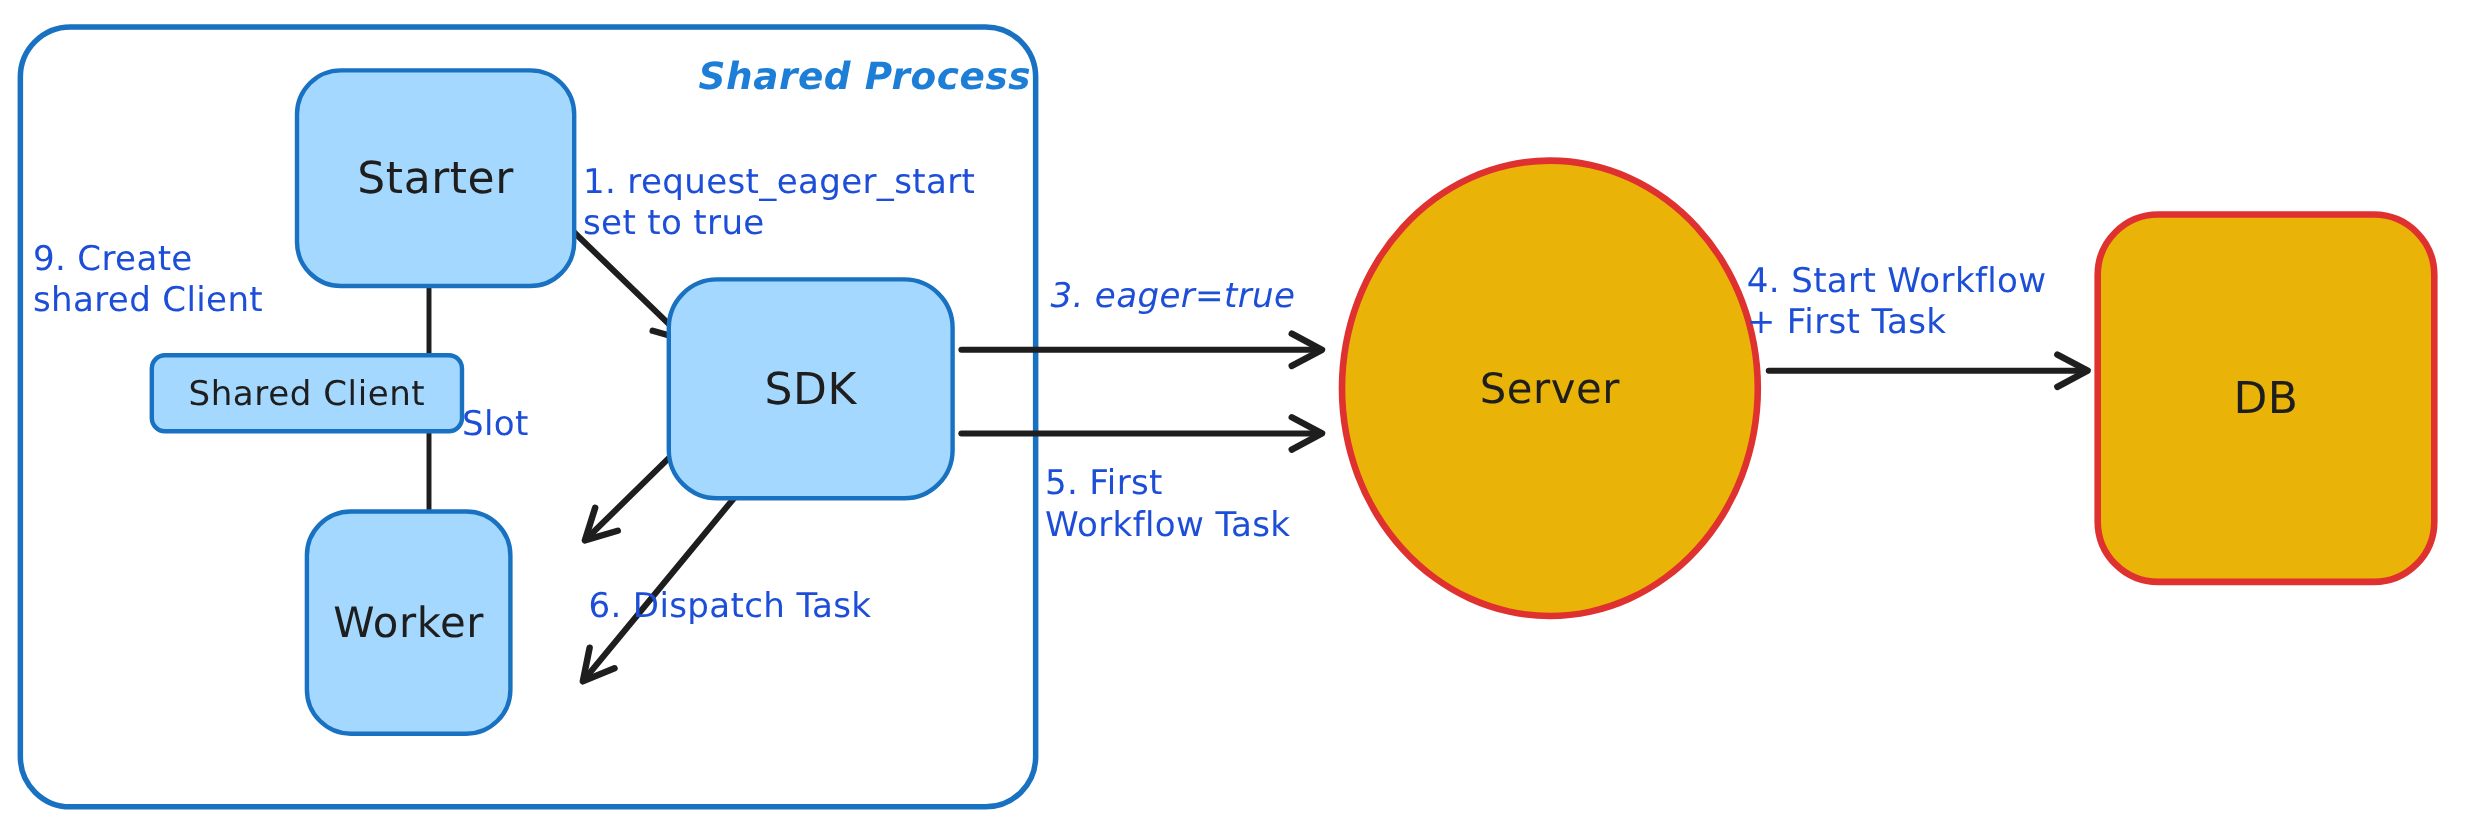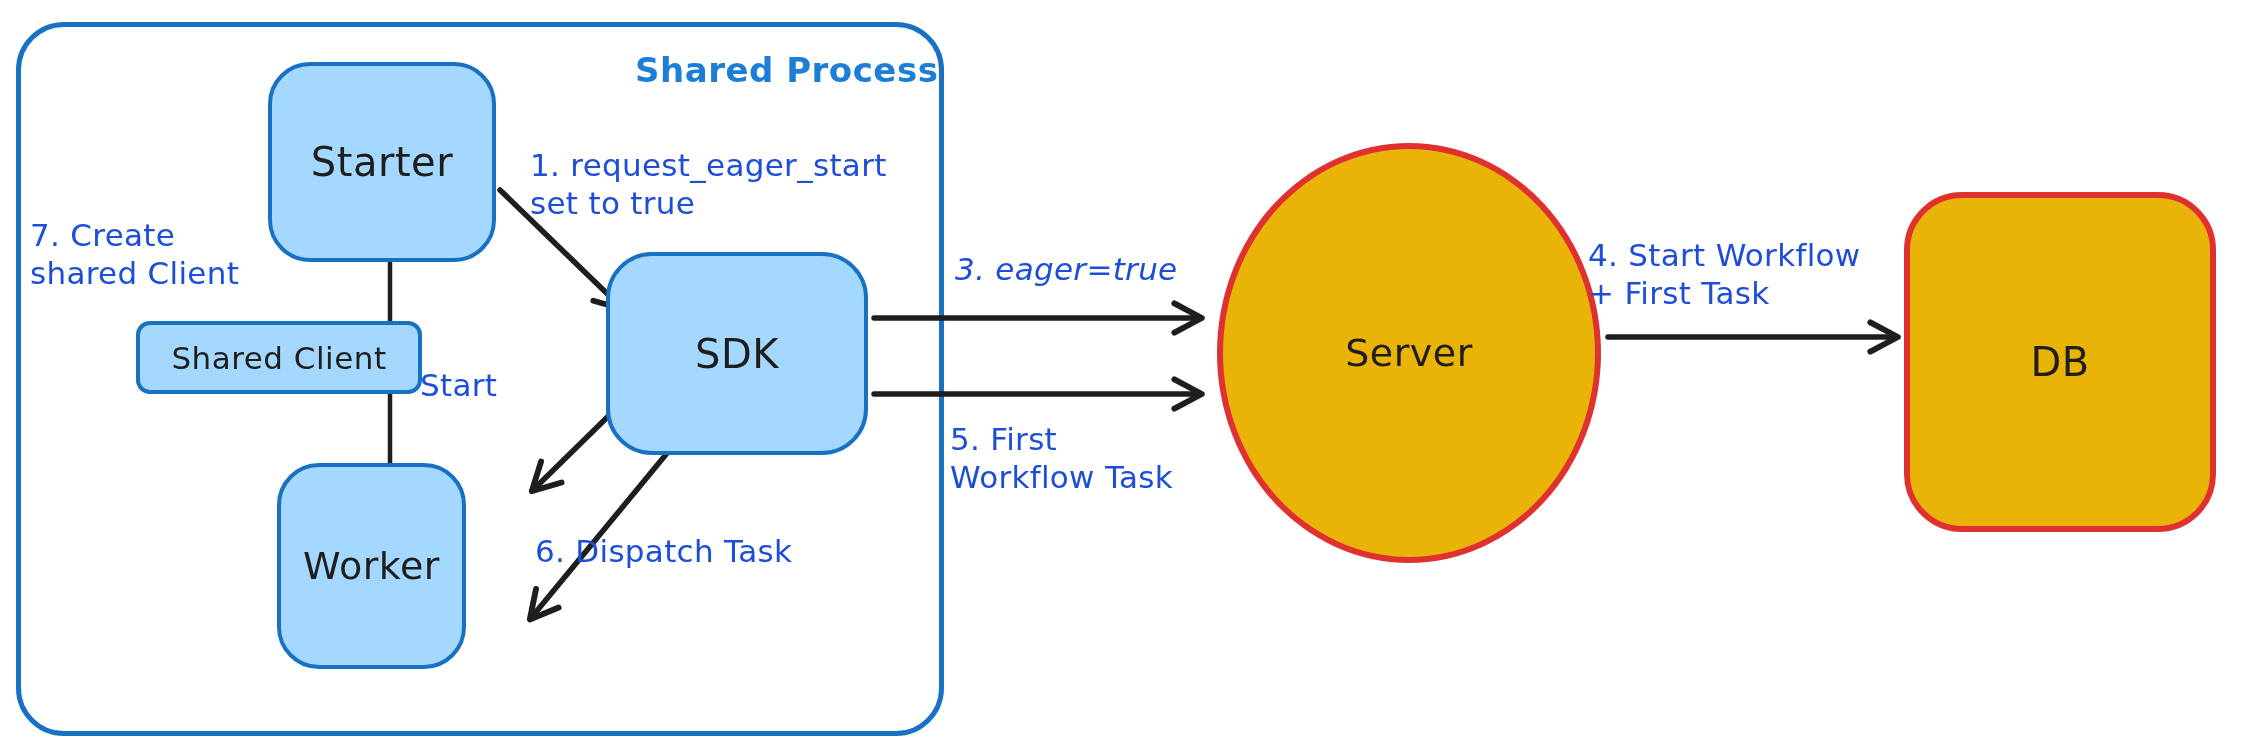--- a/index.html
+++ b/index.html
@@ -55,39 +55,40 @@
     text-align: left;
     color: #1d4ed8;
     font-size: 31px;
     line-height: 38px;
     letter-spacing: 0.3px;
     white-space: nowrap;
   }
   .annotation span { display: block; }
 
   
-  #node-starter  { left: 268px;  top: 62px;  width: 228px; height: 200px; border-radius: 42px; font-size: 40px; text-align: right; }
+  #node-starter  { left: 268px;  top: 62px;  width: 256px; height: 200px; border-radius: 42px; font-size: 40px; text-align: right; }
   #node-shared-client { left: 136px; top: 321px; width: 286px; height: 73px; border-radius: 14px; font-size: 31px; }
   #node-worker   { left: 277px;  top: 463px; width: 189px; height: 206px; border-radius: 42px; font-size: 38px; }
   #node-sdk      { left: 606px;  top: 252px; width: 262px; height: 203px; border-radius: 46px; font-size: 40px; }
   #node-server   { left: 1217px; top: 143px; width: 384px; height: 420px; border-radius: 50%;  font-size: 38px; }
   #node-db       { left: 1904px; top: 192px; width: 312px; height: 340px; border-radius: 58px; font-size: 40px; }
 
   
   #container-title {
     position: absolute;
     left: 635px; top: 50px;
     width: 295px;
     z-index: 4;
     text-align: right;
     color: #1c7ed6;
     font-size: 34px;
     font-weight: 600;
     letter-spacing: 0.5px;
     white-space: nowrap;
+    font-style: italic;
   }
 
   
   #ann-create-client        { left: 30px;   top: 216px; width: 250px; }
   #ann-request-eager-start  { left: 530px;  top: 146px; width: 420px; }
   #ann-reserve-slot         { left: 420px;  top: 366px; width: 200px; }
   #ann-dispatch-task        { left: 535px;  top: 532px; width: 250px; }
   #ann-eager-true           { left: 955px;  top: 250px; width: 240px; font-style: italic; }
   #ann-first-workflow-task  { left: 950px;  top: 420px; width: 255px; }
   #ann-start-workflow       { left: 1588px; top: 236px; width: 300px; }
@@ -140,31 +141,31 @@
 
   <div id="node-server" class="node node-red">
     <span>Server</span>
   </div>
 
   <div id="node-db" class="node node-red">
     <span>DB</span>
   </div>
 
   <div id="ann-create-client" class="annotation">
-    <span>7. Create</span>
+    <span>9. Create</span>
     <span>shared Client</span>
   </div>
 
   <div id="ann-request-eager-start" class="annotation">
     <span>1. request_eager_start</span>
     <span>set to true</span>
   </div>
 
   <div id="ann-reserve-slot" class="annotation">
-    <span>Start</span>
+    <span>Slot</span>
   </div>
 
   <div id="ann-dispatch-task" class="annotation">
     <span>6. Dispatch Task</span>
   </div>
 
   <div id="ann-eager-true" class="annotation">
     <span>3. eager=true</span>
   </div>
 

